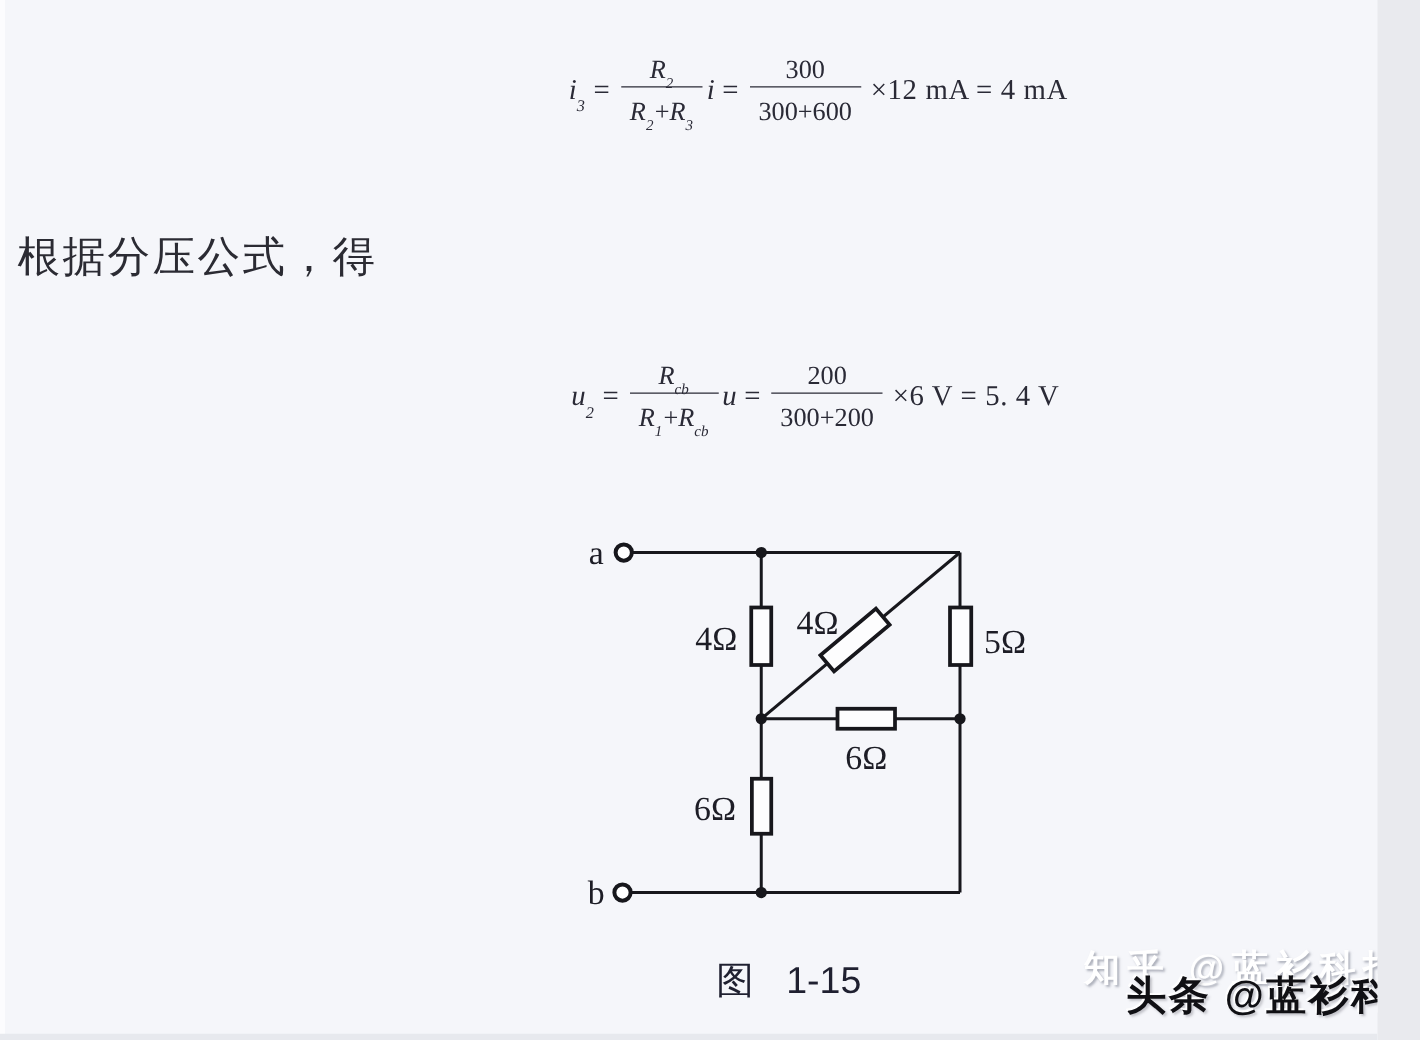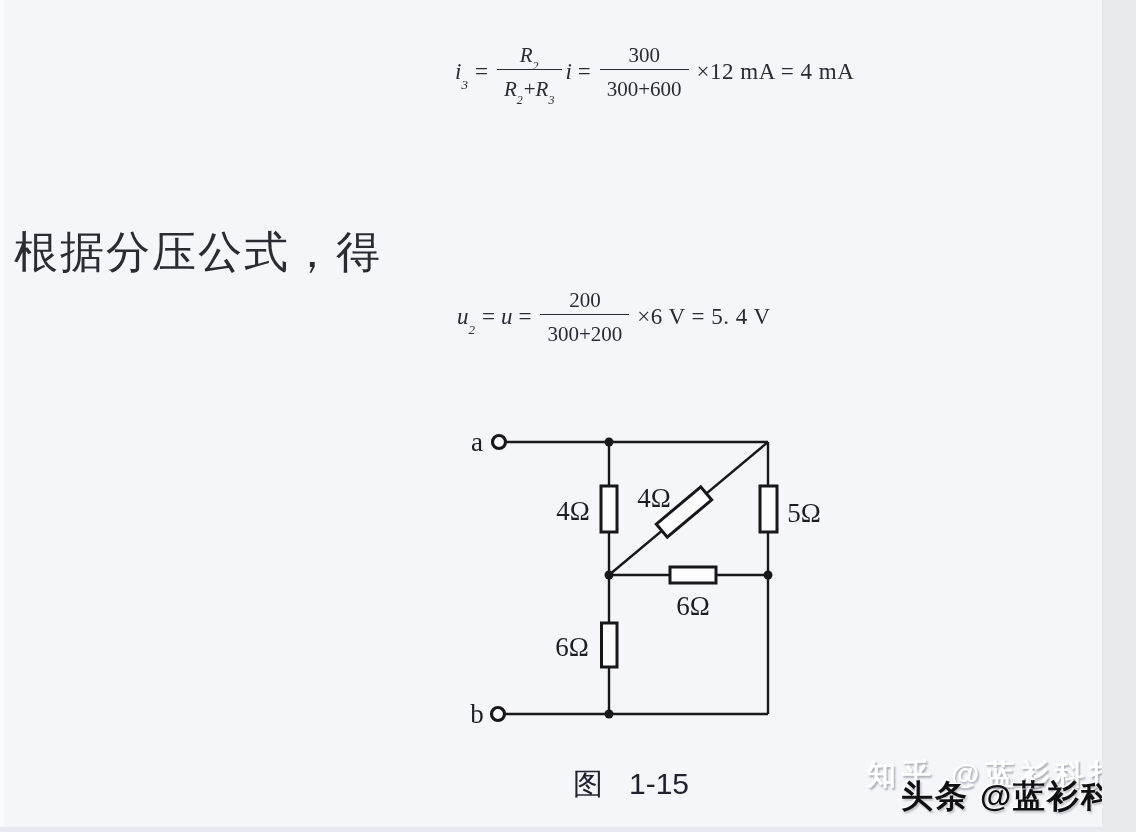--- a/index.html
+++ b/index.html
@@ -63,24 +63,23 @@
     padding: 6px 7px 0;
   }
   .frac sub { font-size: 12px; top: 3px; }
   .tail { margin-left: 5px; letter-spacing: 0.5px; font-family: Liberation Serif, serif; }
 
   
   .heading {
     position: absolute;
     left: 14px; top: 183px;
     font-family: "Liberation Sans", "DejaVu Sans", sans-serif;
-    font-size: 44px;
+    font-size: 34px;
     letter-spacing: 2px;
     color: #2b2b33;
-    margin-top: 40px;
   }
 
   
   .circuit-svg {
     position: absolute;
     left: 440px; top: 410px;
   }
   .circuit-svg text {
     font-family: "Liberation Serif", "DejaVu Serif", serif;
     fill: #1d1d26;
@@ -146,20 +145,24 @@
       <span class="den">300+600</span>
     </span>
     <span class="tail">×12 mA = 4 mA</span>
   </div>
 
   <div class="heading">根据分压公式，得</div>
 
   <div class="formula formula-2">
     <span><span class="v">u</span><sub>2</sub></span>
     <span class="op">=</span>
+    <span class="frac">
+      <span class="num"><span class="v">R</span><sub>cb</sub></span>
+      <span class="den"><span class="v">R</span><sub>1</sub><span>+</span><span class="v">R</span><sub>cb</sub></span>
+    </span>
     <span class="v">u</span>
     <span class="op">=</span>
     <span class="frac">
       <span class="num">200</span>
       <span class="den">300+200</span>
     </span>
     <span class="tail">×6 V = 5. 4 V</span>
   </div>
 
   <svg class="circuit-svg" width="400" height="330" viewBox="0 0 400 330">

